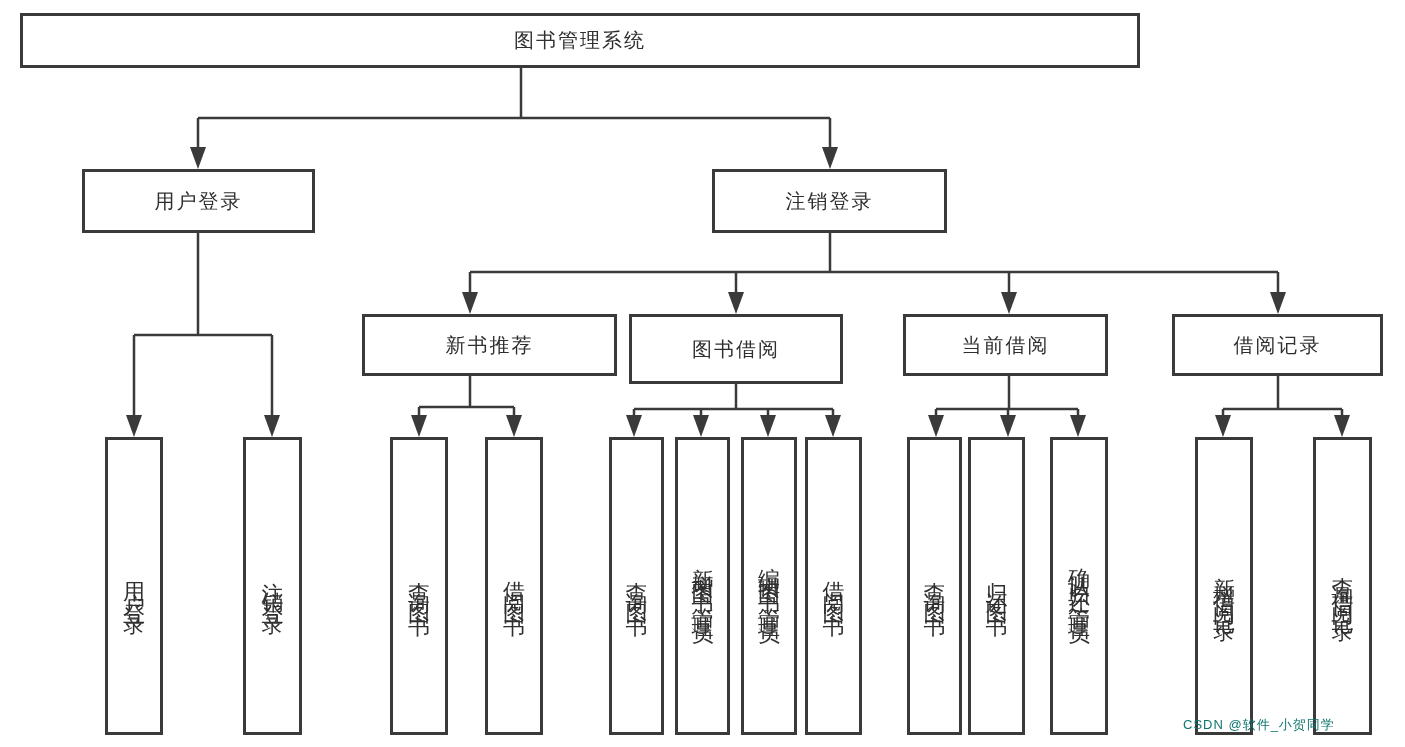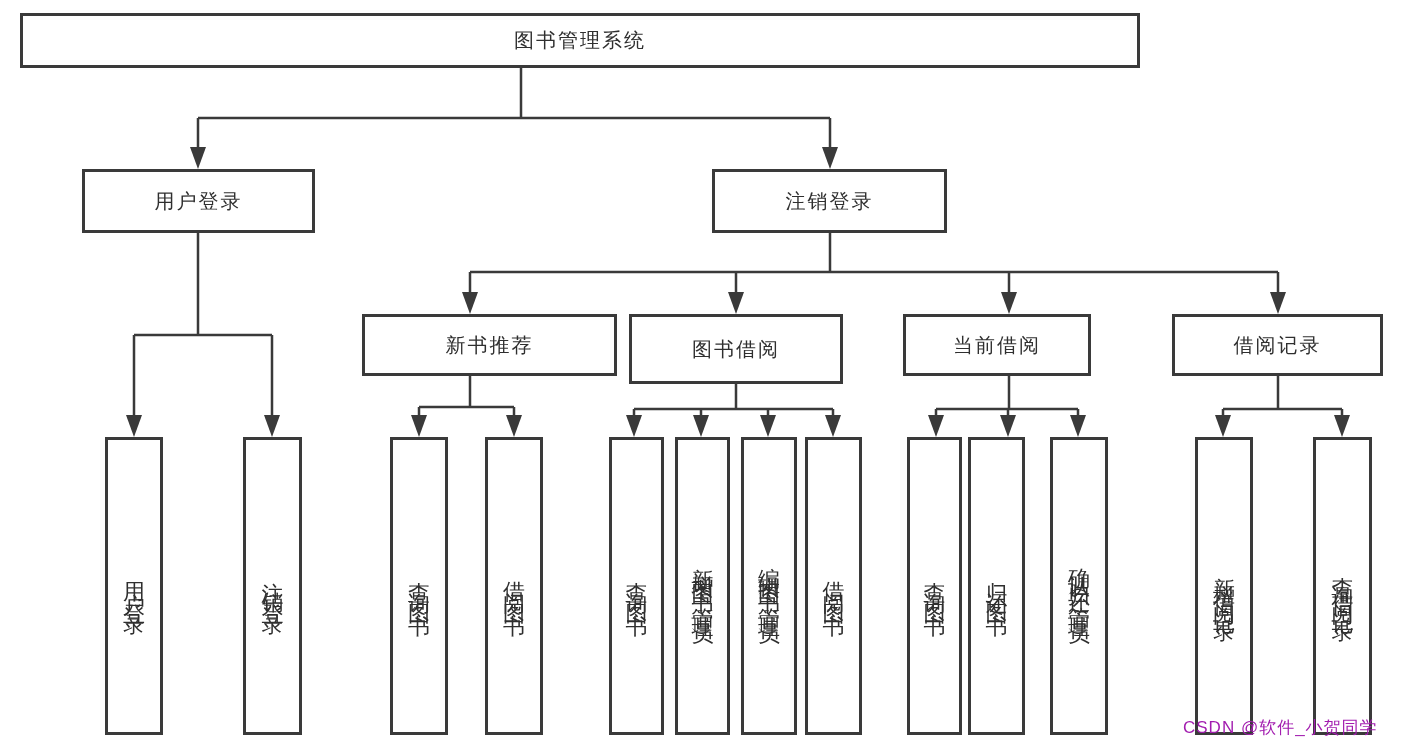--- a/index.html
+++ b/index.html
@@ -14,21 +14,21 @@
   }
   .node.h{font-size:20px;letter-spacing:2px;white-space:nowrap;}
   .node.v span{
     writing-mode:vertical-rl;text-orientation:mixed;
     font-size:22px;line-height:1;white-space:nowrap;
   }
   .ls4{letter-spacing:11px;}
   .ls6{letter-spacing:9px;}
   .ls9{letter-spacing:8px;}
   .watermark{
-    position:absolute;left:1183px;top:716px;font-size:17px;color:#a21caf;
+    position:absolute;left:1183px;top:716px;font-size:13px;color:#0f766e;
     letter-spacing:1px;white-space:nowrap;z-index:5;
   }
 </style>
 </head>
 <body>
 
 <div class="stage">
 
   <svg class="wires" viewBox="0 0 1405 747">
     <g stroke="#3a3a3a" stroke-width="2.5" fill="none">
@@ -80,21 +80,21 @@
   <div class="node h" style="left:712px;top:169px;width:235px;height:64px">
     <span>注销登录</span>
   </div>
 
   <div class="node h" style="left:362px;top:314px;width:255px;height:62px">
     <span>新书推荐</span>
   </div>
   <div class="node h" style="left:629px;top:314px;width:214px;height:70px">
     <span>图书借阅</span>
   </div>
-  <div class="node h" style="left:903px;top:314px;width:188px;height:62px">
+  <div class="node h" style="left:903px;top:314px;width:205px;height:62px">
     <span>当前借阅</span>
   </div>
   <div class="node h" style="left:1172px;top:314px;width:211px;height:62px">
     <span>借阅记录</span>
   </div>
 
   <div class="node v" style="left:105px;top:437px;width:58px;height:298px">
     <span class="ls4">用户登录</span>
   </div>
   <div class="node v" style="left:243px;top:437px;width:59px;height:298px">

